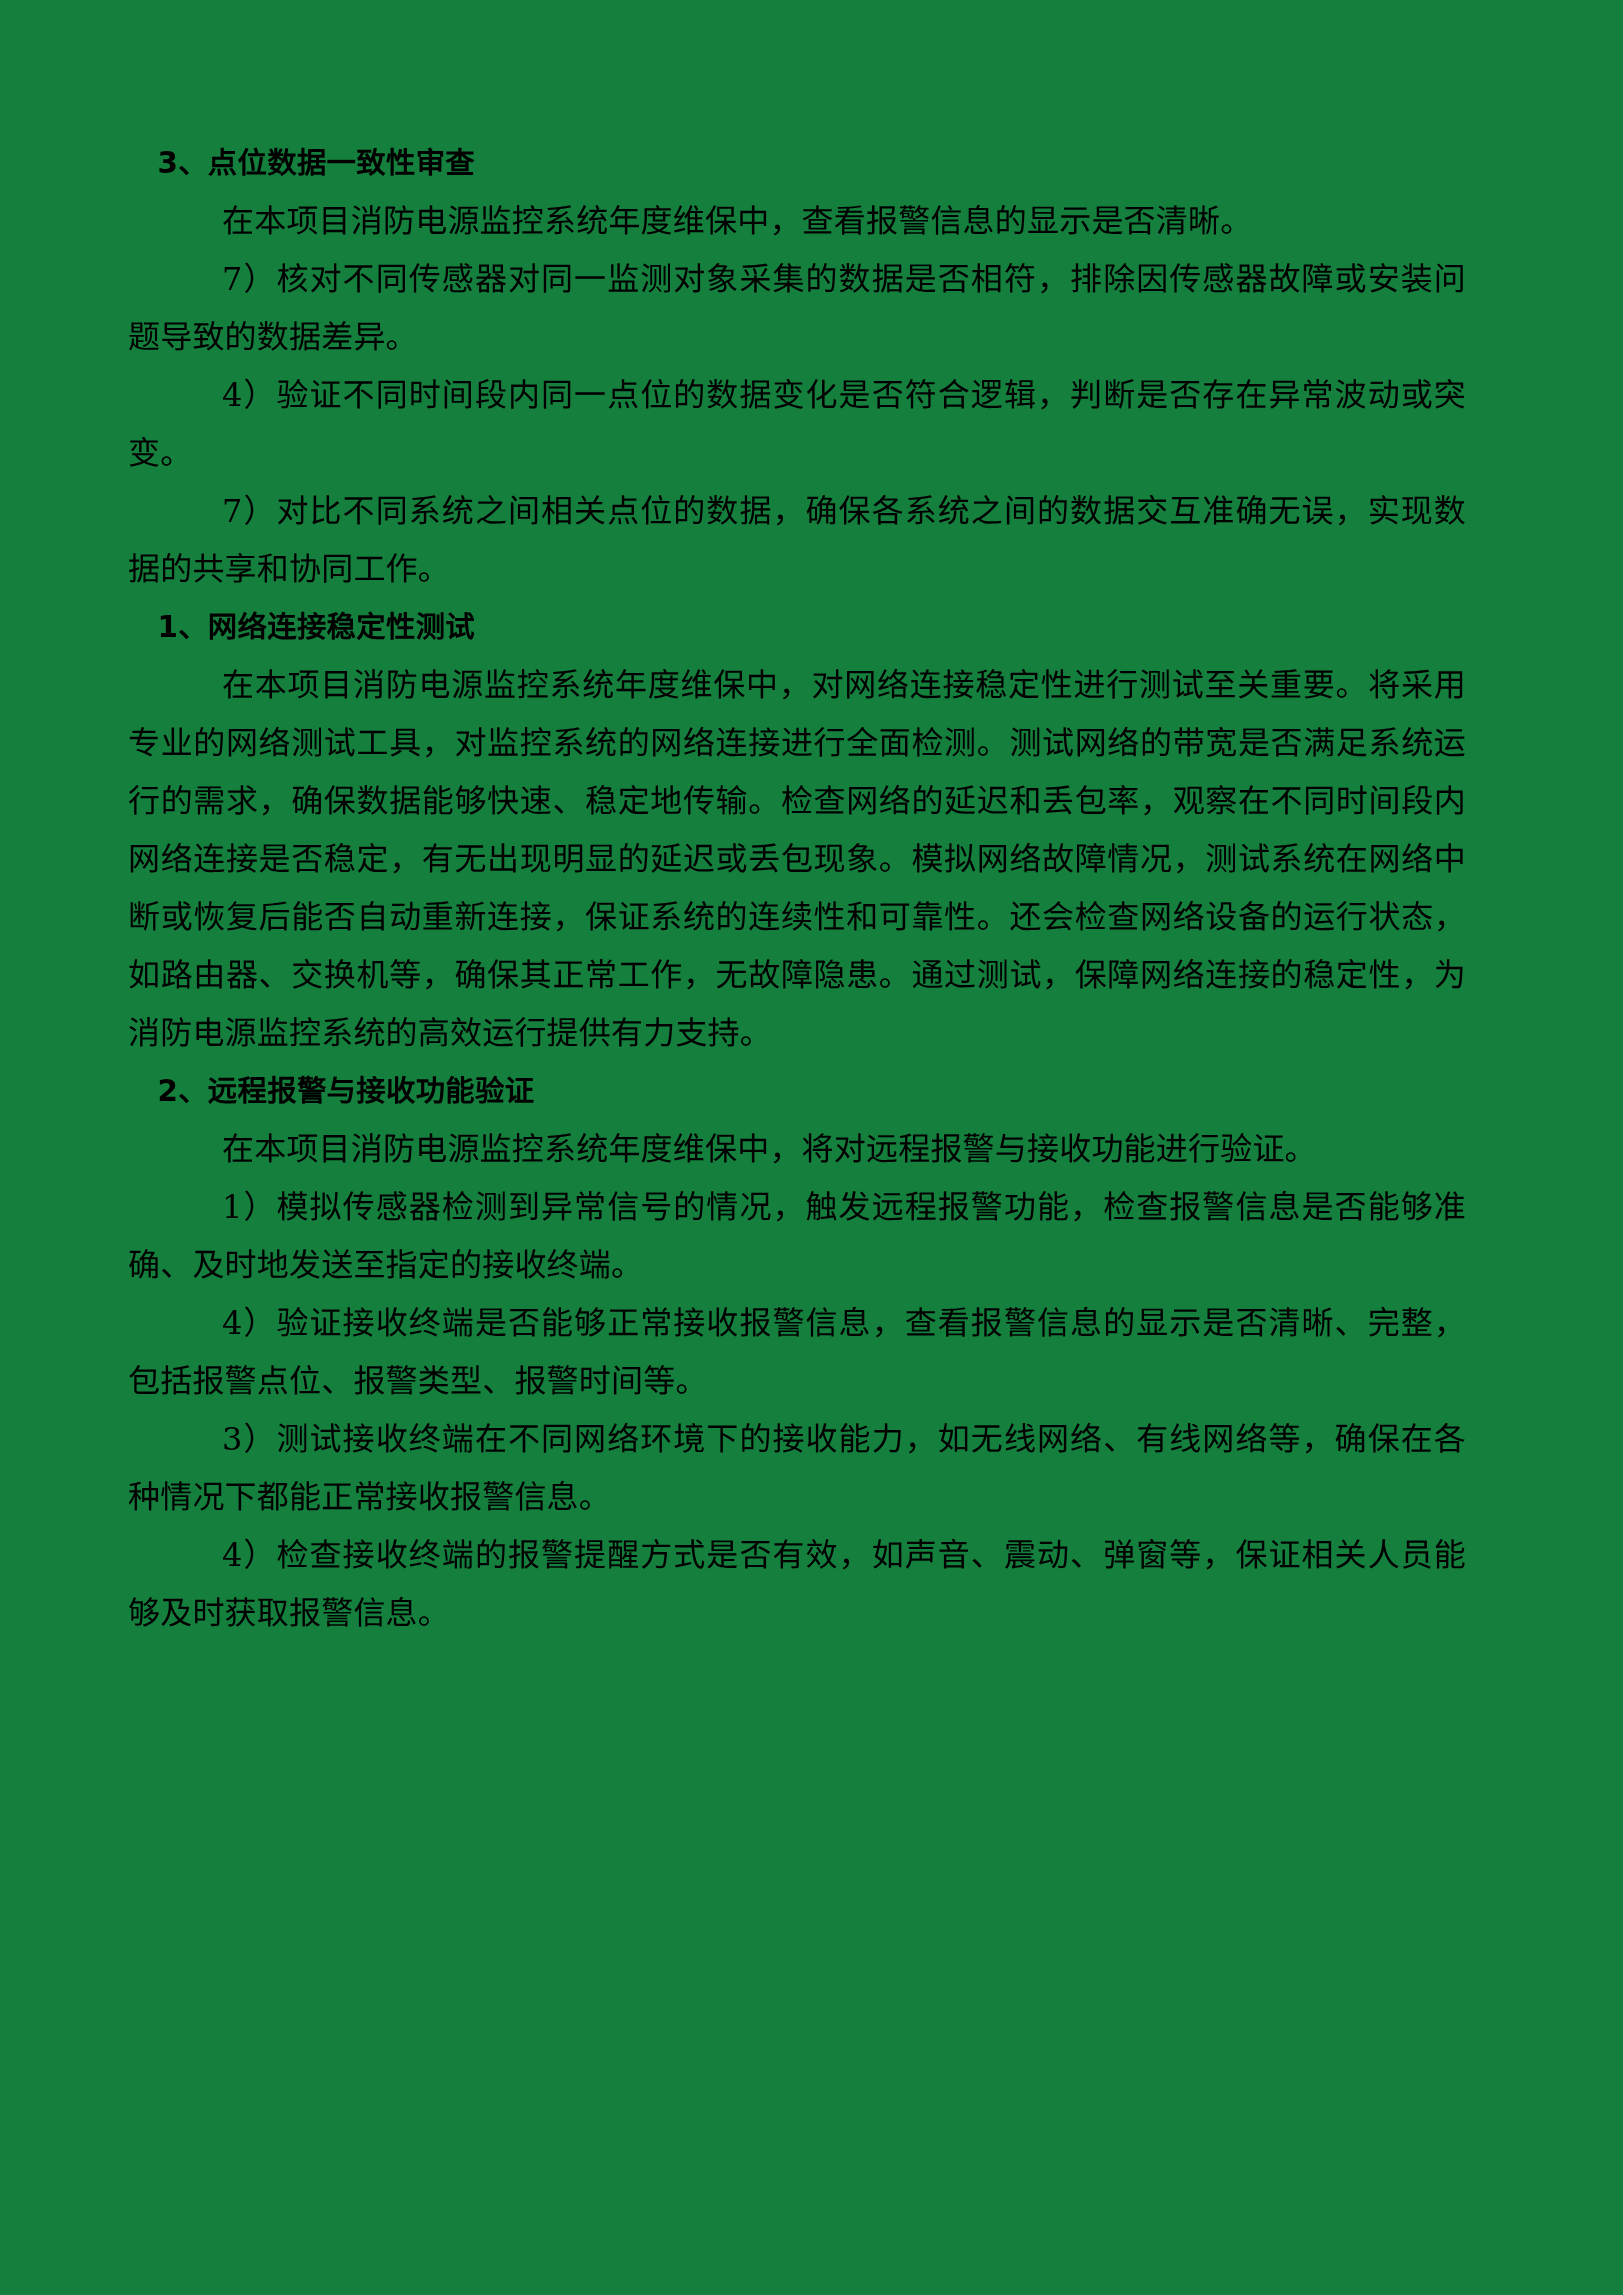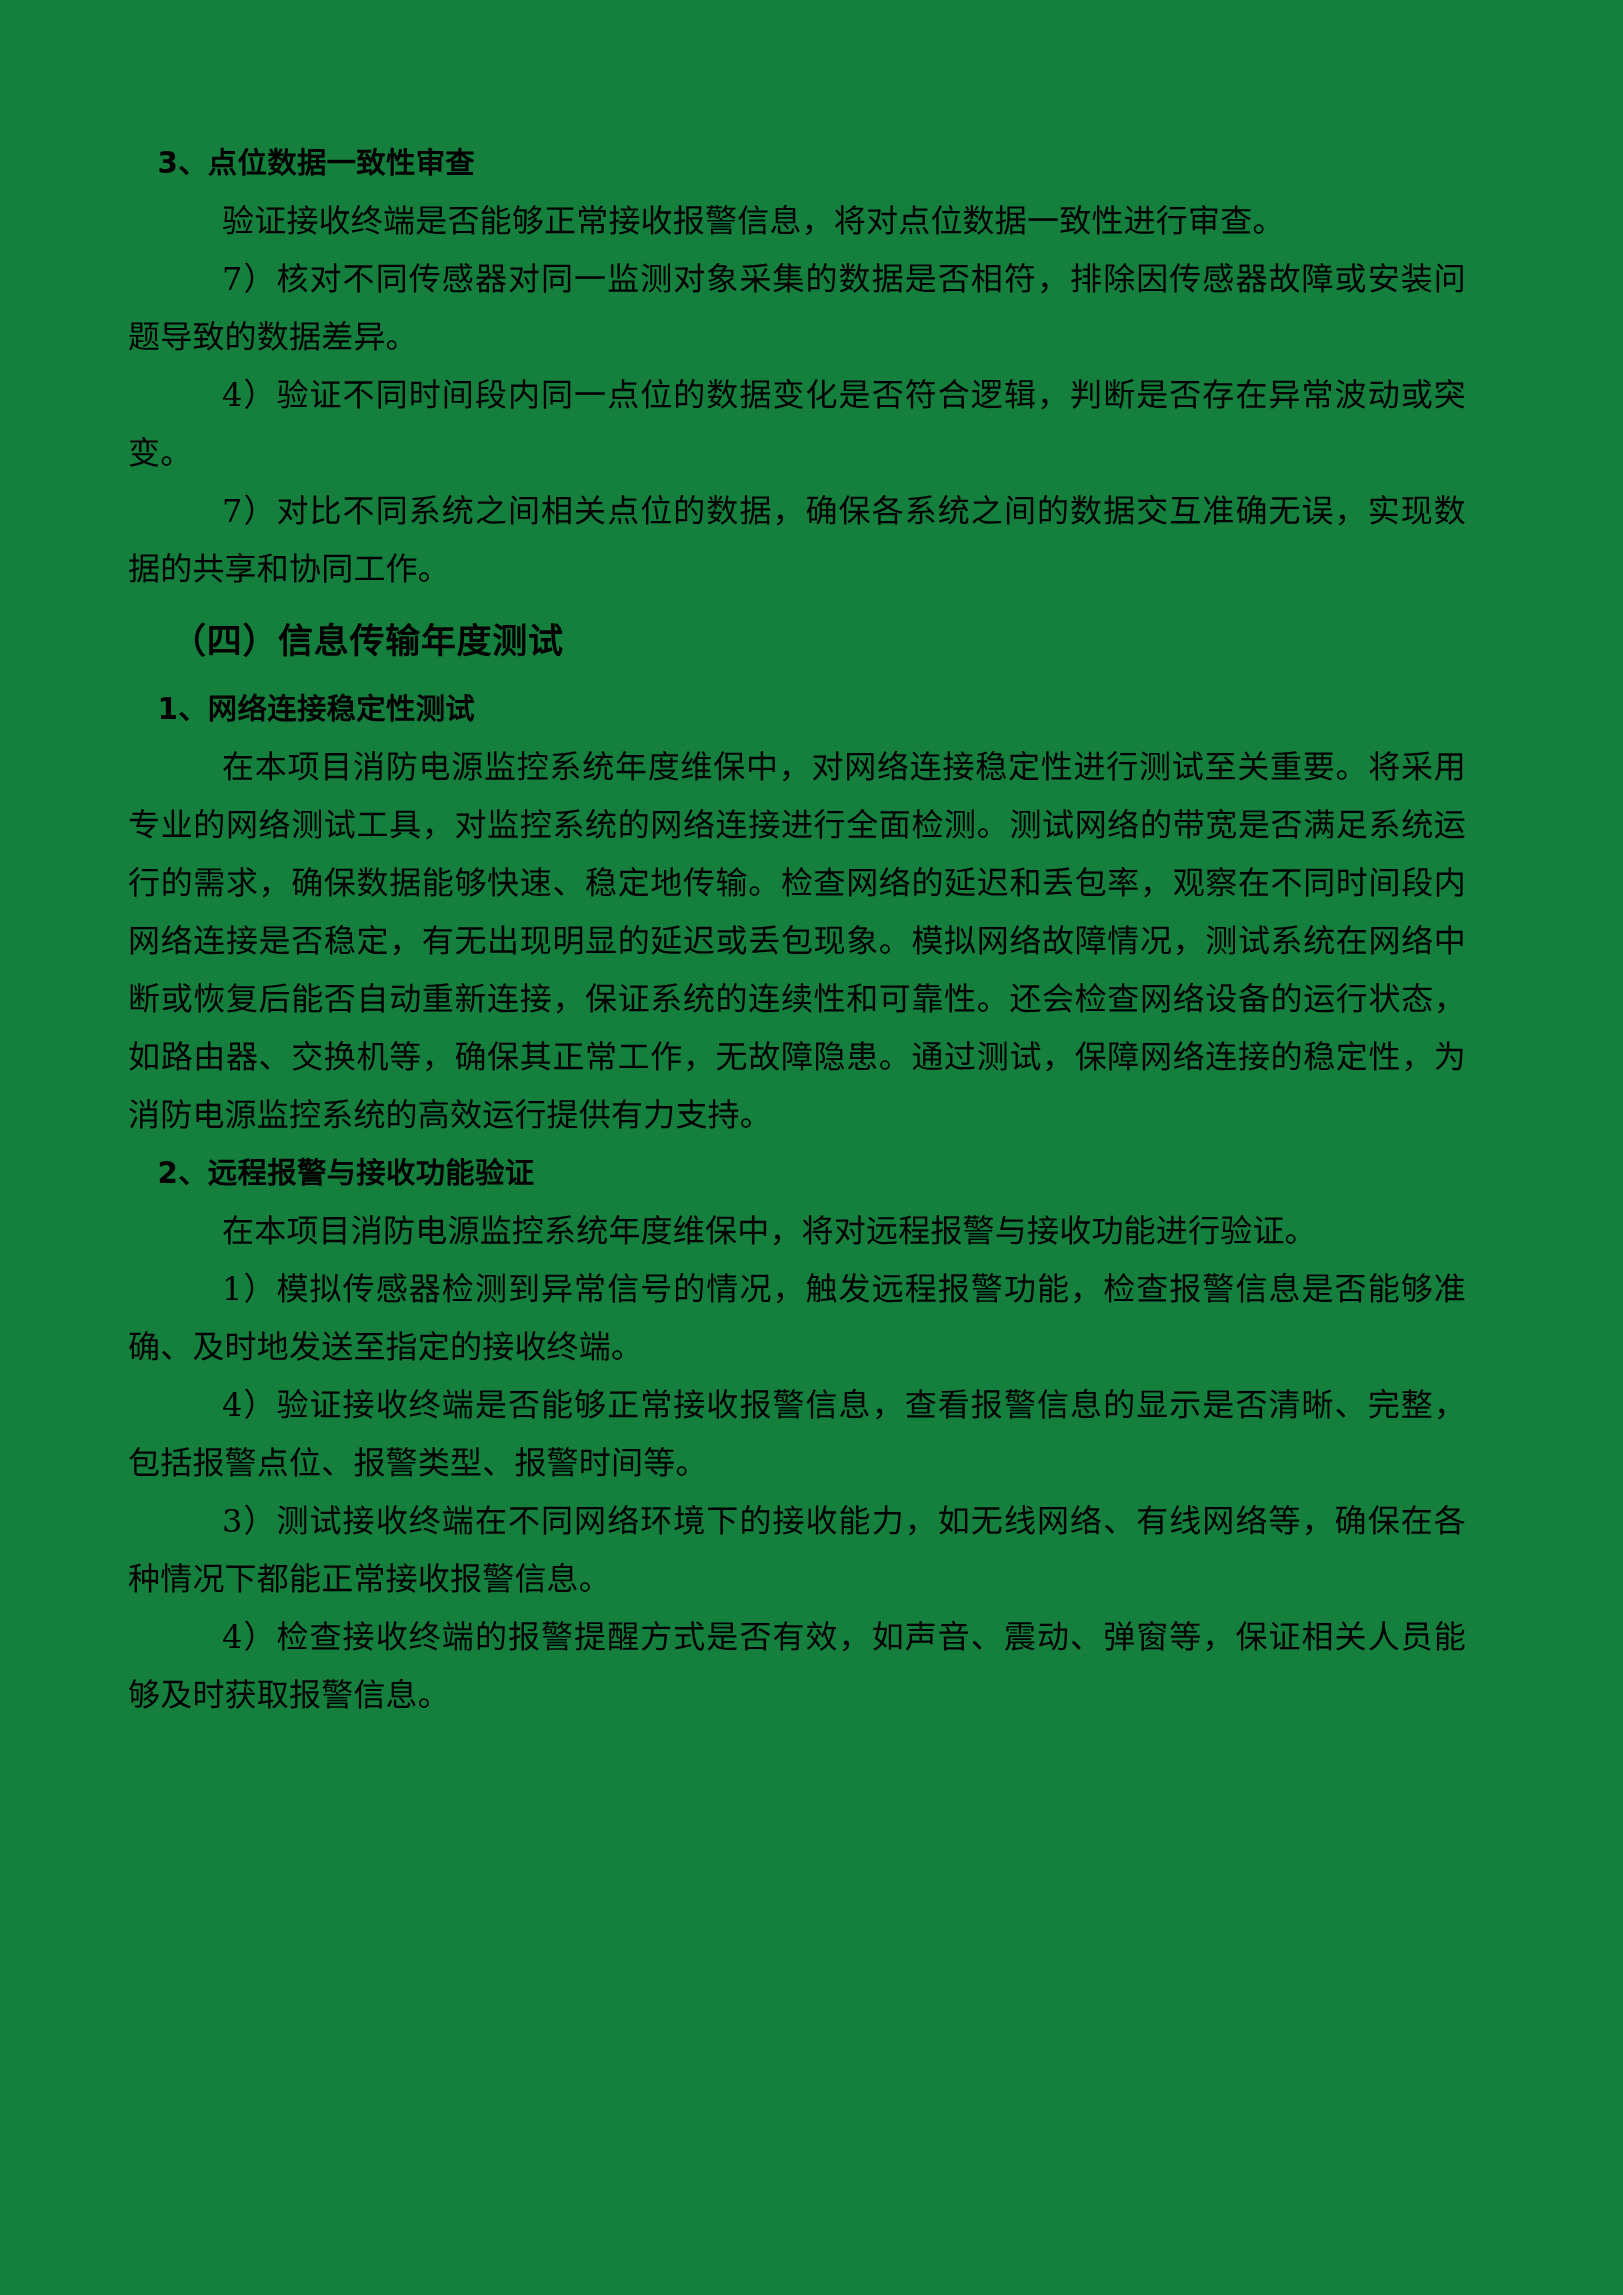--- a/index.html
+++ b/index.html
@@ -67,25 +67,24 @@
     word-break: break-all;
     letter-spacing: 0.2px;
   }
 </style>
 </head>
 <body>
 
 <div class="page">
   <div class="doc-body" id="doc-body">
       <div class="heading-sub">3、点位数据一致性审查</div>
-      <div class="para">验证接收终端是否能够正常接收报警信息，将对点位数据一致性进行审查。</div>
+      <div class="para">在本项目消防电源监控系统年度维保中，查看报警信息的显示是否清晰。</div>
       <div class="para">7）核对不同传感器对同一监测对象采集的数据是否相符，排除因传感器故障或安装问题导致的数据差异。</div>
       <div class="para">4）验证不同时间段内同一点位的数据变化是否符合逻辑，判断是否存在异常波动或突变。</div>
       <div class="para">7）对比不同系统之间相关点位的数据，确保各系统之间的数据交互准确无误，实现数据的共享和协同工作。</div>
-      <div class="heading-section">（四）信息传输年度测试</div>
       <div class="heading-sub">1、网络连接稳定性测试</div>
       <div class="para">在本项目消防电源监控系统年度维保中，对网络连接稳定性进行测试至关重要。将采用专业的网络测试工具，对监控系统的网络连接进行全面检测。测试网络的带宽是否满足系统运行的需求，确保数据能够快速、稳定地传输。检查网络的延迟和丢包率，观察在不同时间段内网络连接是否稳定，有无出现明显的延迟或丢包现象。模拟网络故障情况，测试系统在网络中断或恢复后能否自动重新连接，保证系统的连续性和可靠性。还会检查网络设备的运行状态，如路由器、交换机等，确保其正常工作，无故障隐患。通过测试，保障网络连接的稳定性，为消防电源监控系统的高效运行提供有力支持。</div>
       <div class="heading-sub">2、远程报警与接收功能验证</div>
       <div class="para">在本项目消防电源监控系统年度维保中，将对远程报警与接收功能进行验证。</div>
       <div class="para">1）模拟传感器检测到异常信号的情况，触发远程报警功能，检查报警信息是否能够准确、及时地发送至指定的接收终端。</div>
       <div class="para">4）验证接收终端是否能够正常接收报警信息，查看报警信息的显示是否清晰、完整，包括报警点位、报警类型、报警时间等。</div>
       <div class="para">3）测试接收终端在不同网络环境下的接收能力，如无线网络、有线网络等，确保在各种情况下都能正常接收报警信息。</div>
       <div class="para">4）检查接收终端的报警提醒方式是否有效，如声音、震动、弹窗等，保证相关人员能够及时获取报警信息。</div>
     </div>
 </div>

